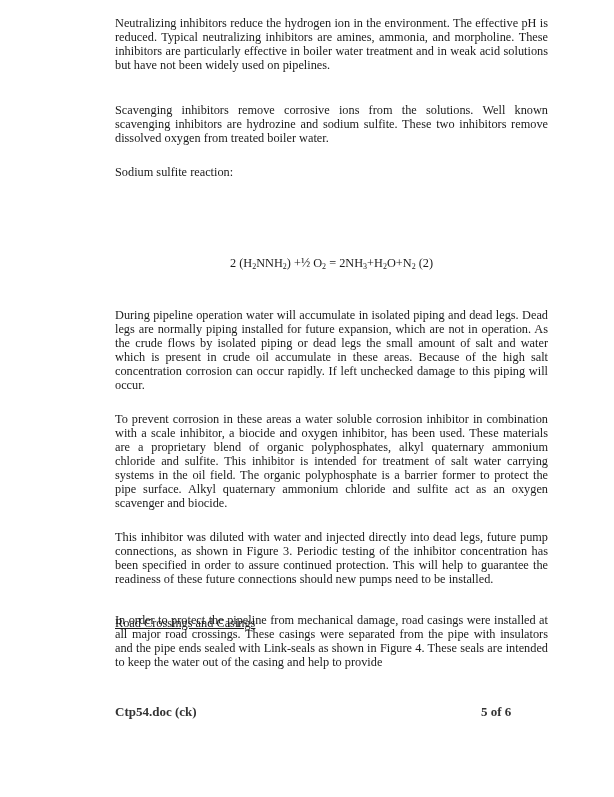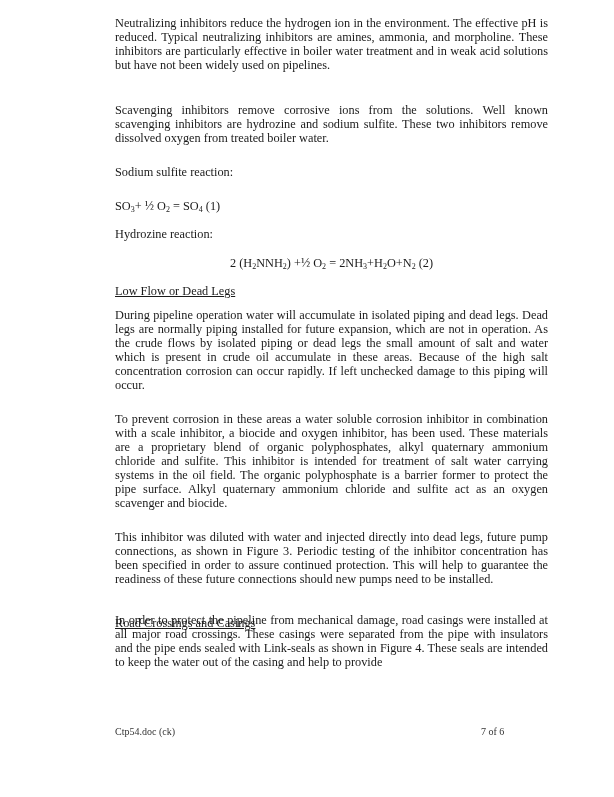--- a/index.html
+++ b/index.html
@@ -3,51 +3,46 @@
 <meta charset="utf-8">
 <style>
   html, body { margin: 0; padding: 0; background: #ffffff; }
   body { width: 614px; height: 797px; position: relative; overflow: hidden;
          font-family: "Liberation Serif", "DejaVu Serif", serif; color: #1a1a1a; }
   .page { position: absolute; left: 0; top: 0; width: 614px; height: 797px; }
   .block { position: absolute; left: 115px; width: 433px; font-size: 12.3px; line-height: 14px; }
   .just { text-align: justify; text-align-last: left; }
   .heading { text-decoration: underline; }
   sub { font-size: 8px; vertical-align: -2px; line-height: 0; }
-  .footer { position: absolute; top: 726px; font-size: 10px; color: #333; }
+  .footer { position: absolute; top: 704px; font-size: 13px; color: #333; font-weight: bold; }
 </style>
 </head>
 <body>
 
 <div class="page">
 
   <p class="block just" style="top:4px;">Neutralizing inhibitors reduce the hydrogen ion in the environment.  The effective pH is reduced.  Typical neutralizing inhibitors are amines, ammonia, and morpholine.  These inhibitors are particularly effective in boiler water treatment and in weak acid solutions but have not been widely used on pipelines.</p>
 
   <p class="block just" style="top:91px;">Scavenging inhibitors remove corrosive ions from the solutions.  Well known scavenging inhibitors are hydrozine and sodium sulfite.  These two inhibitors remove dissolved oxygen from treated boiler water.</p>
 
   <p class="block" style="top:153px;">Sodium sulfite reaction:</p>
 
-  <p class="block" style="top:187px;">
-    <span>SO</span><sub>3</sub><span>+ ½ O</span><sub>2</sub><span> = SO</span><sub>4</sub><span> (1)</span>
-  </p>
 
-  <p class="block" style="top:215px;">Hydrozine reaction:</p>
 
   <p class="block" style="top:244px;text-align:center;">
     <span>2 (H</span><sub>2</sub><span>NNH</span><sub>2</sub><span>) +½ O</span><sub>2</sub><span> = 2NH</span><sub>3</sub><span>+H</span><sub>2</sub><span>O+N</span><sub>2</sub><span> (2)</span>
   </p>
 
-  <p class="block heading" style="top:272px;">Low Flow or Dead Legs</p>
 
   <p class="block just" style="top:296px;">During pipeline operation water will accumulate in isolated piping and dead legs.  Dead legs are normally piping installed for future expansion, which are not in operation.  As the crude flows by isolated piping or dead legs the small amount of salt and water which is present in crude oil accumulate in these areas.  Because of the high salt concentration corrosion can occur rapidly.  If left unchecked damage to this piping will occur.</p>
 
   <p class="block just" style="top:400px;">To prevent corrosion in these areas a water soluble corrosion inhibitor in combination with a scale inhibitor, a biocide and oxygen inhibitor, has been used.  These materials are a proprietary blend of organic polyphosphates, alkyl quaternary ammonium chloride and sulfite.  This inhibitor is intended for treatment of salt water carrying systems in the oil field.  The organic polyphosphate is a barrier former to protect the pipe surface.  Alkyl quaternary ammonium chloride and sulfite act as an oxygen scavenger and biocide.</p>
 
   <p class="block just" style="top:518px;">This inhibitor was diluted with water and injected directly into dead legs, future pump connections, as shown in Figure 3.  Periodic testing of the inhibitor concentration has been specified in order to assure continued protection.  This will help to guarantee the readiness of these future connections should new pumps need to be installed.</p>
 
   <p class="block heading" style="top:596px;margin-top:20px;">Road Crossings and Casings</p>
 
   <p class="block just" style="top:601px;">In order to protect the pipeline from mechanical damage, road casings were installed at all major road crossings.  These casings were separated from the pipe with insulators and the pipe ends sealed with Link-seals as shown in Figure 4.  These seals are intended to keep the water out of the casing and help to provide</p>
 
   <div class="footer" style="left:115px;">Ctp54.doc (ck)</div>
-  <div class="footer" style="left:481px;">7 of 6</div>
+  <div class="footer" style="left:481px;">5 of 6</div>
 
 </div>
 
 </body></html>

